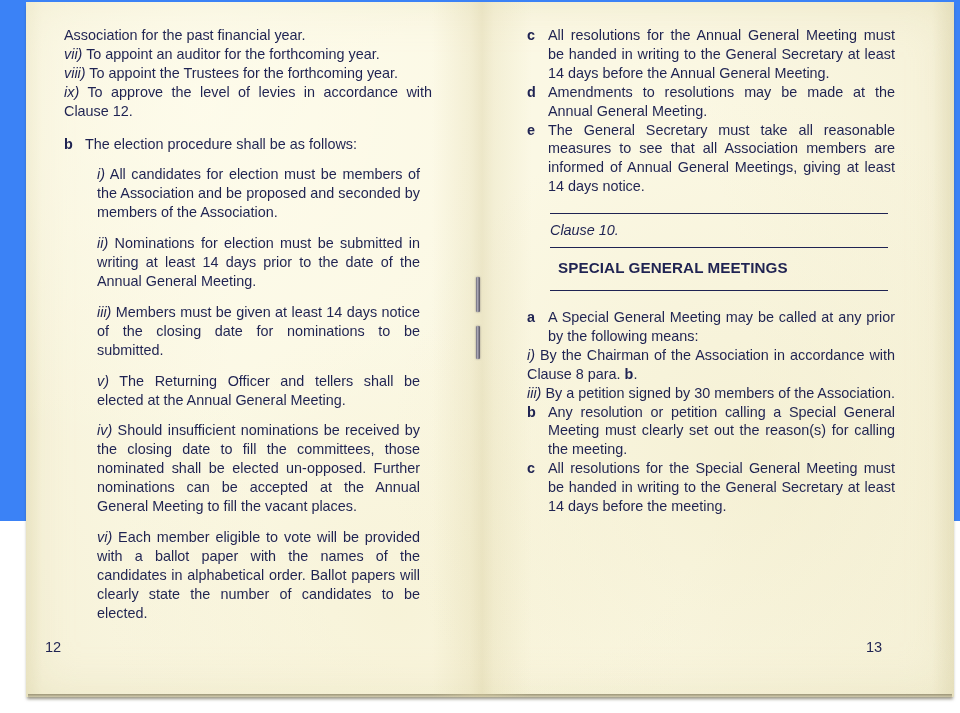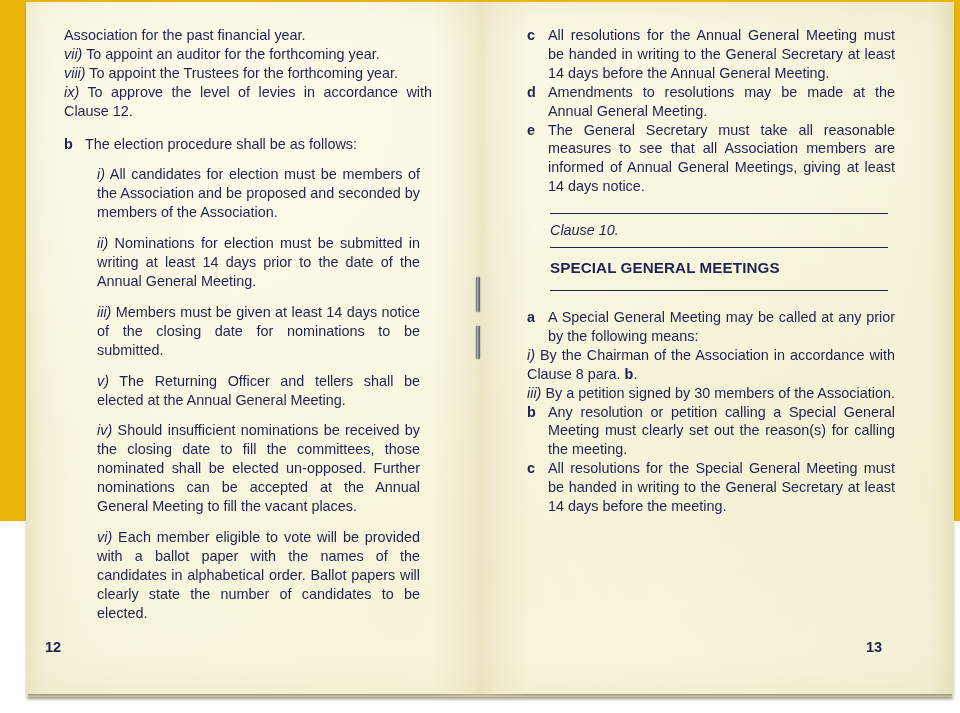--- a/index.html
+++ b/index.html
@@ -12,21 +12,21 @@
     height: 713px;
     overflow: hidden;
     font-family: "Liberation Sans", sans-serif;
   }
 
   
   #scan {
     position: relative;
     width: 960px;
     height: 521px;
-    background: #eab308;
+    background: #3b82f6;
   }
 
   
   #spread {
     position: absolute;
     left: 26px;
     top: 2px;
     width: 928px;
     height: 695px;
     background: #fbf8e4;
@@ -94,21 +94,21 @@
     font-size: 14.4px;
     line-height: 18.9px;
   }
   #page-left  { left: 64px;  }
   #page-right { left: 527px; }
 
   .page-number {
     position: absolute;
     top: 639px;
     font-size: 14.6px;
-    font-weight: bold;
+    font-weight: normal;
     color: #1f2352;
   }
   #page-number-left  { left: 45px;  }
   #page-number-right { left: 866px; }
 
   
   .para {
     margin: 0;
     text-align: justify;
     text-justify: inter-word;
@@ -156,21 +156,21 @@
   .clause-line {
     font-style: italic;
     font-size: 14.4px;
     margin: 7px 0 7px 23px;
     color: #1f2352;
   }
   .section-heading {
     font-weight: bold;
     font-size: 15.2px;
     letter-spacing: .1px;
-    margin: 11px 0 12px 23px;
+    margin: 11px 0 12px 31px;
     color: #1f2352;
   }
   .after-rule { margin-top: 17px; }
 </style>
 </head>
 <body>
 
 <div id="scan">
 
   <div id="spread"></div>

